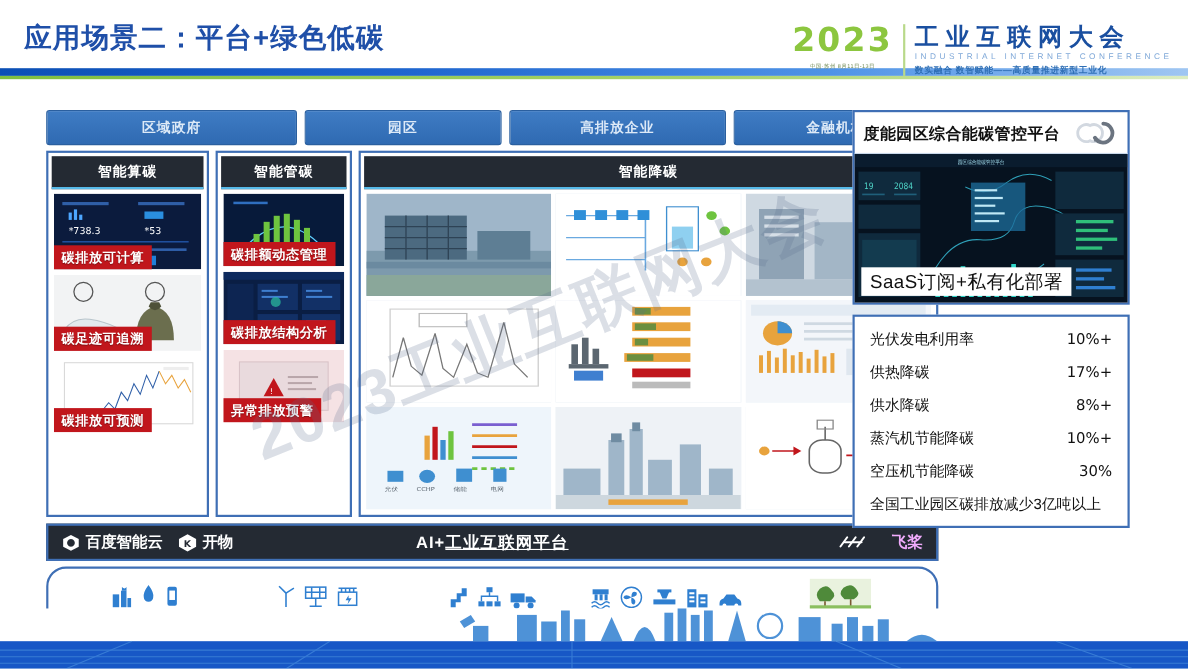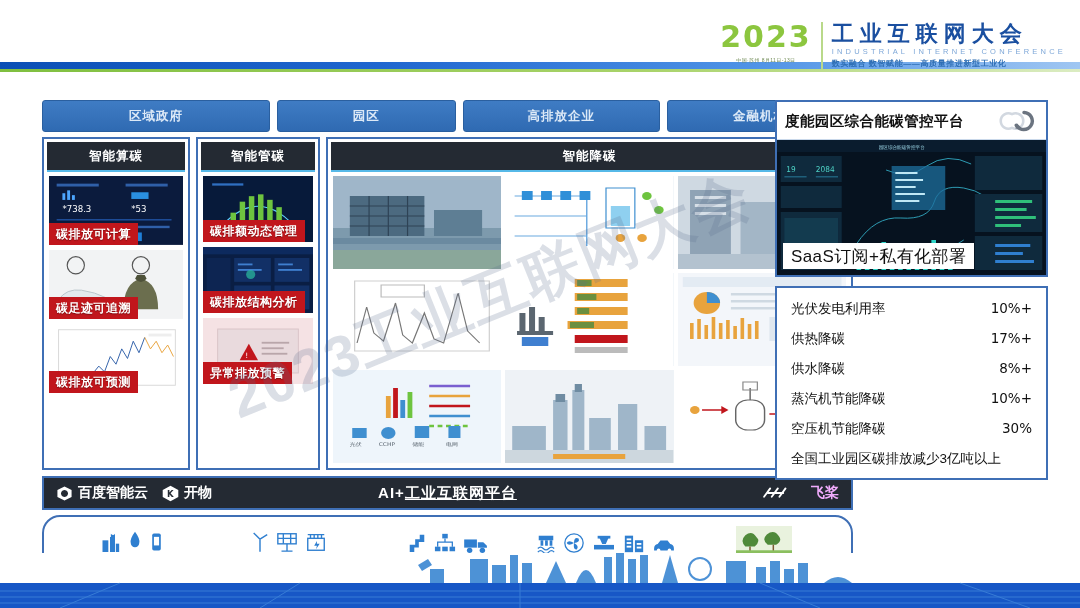--- a/index.html
+++ b/index.html
@@ -41,21 +41,21 @@
   }
   .conf-en {
     font-size:7.5px; color:#7fa8d8; letter-spacing:3.2px; margin-top:2px; white-space:nowrap;
   }
   .conf-sub {
     font-size:8px; color:#2f6fb5; letter-spacing:.6px; margin-top:2px; white-space:nowrap; font-weight:700;
   }
 
   
   .main { position:absolute; left:42px; top:100px; width:811px; }
-  .rightcol { position:absolute; left:775px; top:100px; width:273px; }
+  .rightcol { position:absolute; left:775px; top:100px; width:252px; }
 
   
   .tabs { display:flex; gap:7px; }
   .tab {
     flex:1; background: linear-gradient(to bottom,#3f7cc4,#2f6ab2);
     color:#dce9f7; font-size:12.5px; font-weight:700;
     text-align:center; padding:7px 0 6px; border-radius:3px;
     border:1px solid #2a5f9f; letter-spacing:1px;
   }
   .tab.t1{flex:1.18}.tab.t2{flex:.92}.tab.t3{flex:1.02}.tab.t4{flex:.96}
@@ -141,20 +141,21 @@
     letter-spacing:2px; user-select:none;
   }
   
   .mini { width:100%; height:100%; display:block; }
 </style>
 </head>
 <body>
 
 <div id="slide">
 
+  <div class="title">应用场景二：平台+绿色低碳</div>
   <div class="rule-blue"></div>
   <div class="rule-green"></div>
 
   <div class="conf-logo">
     <div class="conf-left">
       <div class="conf-year">2023</div>
       <div class="conf-meta">中国·苏州  8月11日-13日</div>
     </div>
     <div class="conf-div"></div>
     <div class="conf-right">

